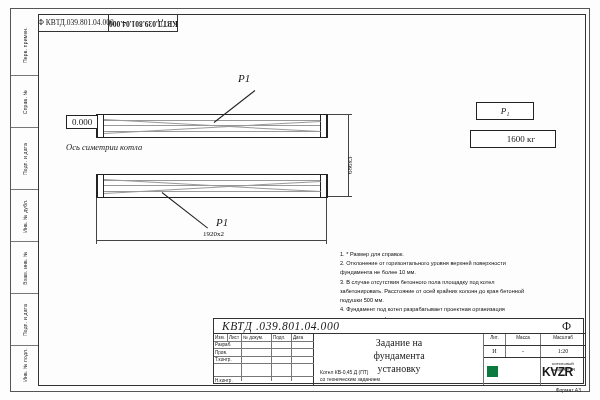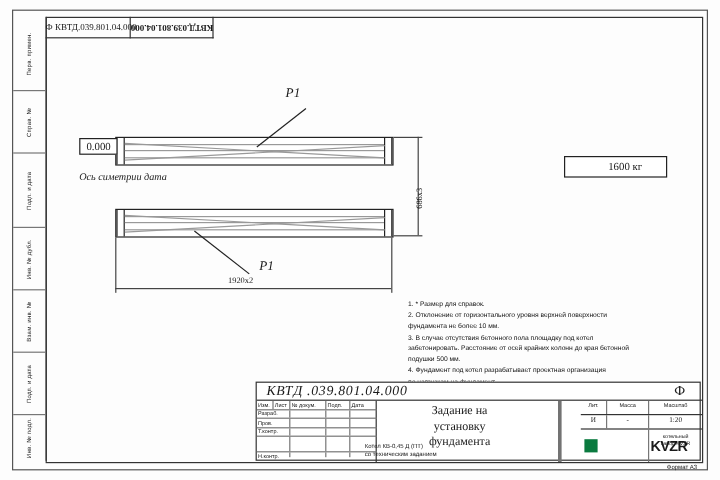--- a/index.html
+++ b/index.html
@@ -129,22 +129,22 @@
 
   .tb-left{
     position:absolute;left:0;top:15px;width:100px;height:51px;
     border-right:1px solid #333;box-sizing:border-box;
   }
   .tb-lrow{position:absolute;left:0;width:100px;height:7.5px;border-bottom:1px solid #777;box-sizing:border-box;}
   .tb-lcol{position:absolute;top:0;height:100%;border-right:1px solid #777;box-sizing:border-box;}
   .tb-lab{position:absolute;left:1px;top:0.6px;font-size:4.6px;font-family:"Liberation Sans",sans-serif;white-space:nowrap;}
 
   .tb-mid{
-    position:absolute;left:84px;top:15px;width:170px;height:51px;
-    border-right:3px solid #737373;box-sizing:border-box;text-align:center;
+    position:absolute;left:100px;top:15px;width:170px;height:51px;
+    border-right:1px solid #737373;box-sizing:border-box;text-align:center;
   }
   .tb-title{
     position:absolute;left:0;top:2px;width:170px;font-size:10px;line-height:13px;
   }
   .tb-sub{
     position:absolute;left:6px;bottom:2px;width:160px;font-size:5px;
     text-align:left;line-height:1.45;font-family:"Liberation Sans",sans-serif;
   }
   .tb-right{
     position:absolute;left:270px;top:15px;width:101px;height:51px;box-sizing:border-box;
@@ -220,38 +220,39 @@
       <div class="bcap l"></div>
       <div class="bcap r"></div>
       <div class="bline" style="top:5px;"></div>
       <div class="bline" style="top:10px;"></div>
       <div class="bline" style="top:16px;"></div>
       <div class="xline" style="left:7px;top:4px;width:217px;transform:rotate(3.2deg);"></div>
       <div class="xline" style="left:7px;top:18px;width:217px;transform:rotate(-3.2deg);"></div>
     </div>
 
     <div class="zerobox">0.000</div>
-    <div class="axis-note">Ось симетрии дата</div>
+    <div class="axis-note">Ось симетрии котла</div>
 
     <div class="leader" style="left:176px;top:90px;width:52px;transform:rotate(-38deg);"></div>
     <div class="plabel" style="left:200px;top:40px;">P1</div>
 
     <div class="leader" style="left:124px;top:160px;width:58px;transform:rotate(38deg);"></div>
     <div class="plabel" style="left:178px;top:184px;">P1</div>
 
     <div class="dimline dimv" style="left:310px;top:82px;height:82px;"></div>
     <div class="dimline dimh" style="left:290px;top:82px;width:24px;"></div>
     <div class="dimline dimh" style="left:290px;top:164px;width:24px;"></div>
     <div class="dimtext vert" style="left:308px;top:142px;">686х3</div>
 
     <div class="dimline dimh" style="left:58px;top:208px;width:230px;"></div>
     <div class="dimline dimv" style="left:58px;top:166px;height:46px;"></div>
     <div class="dimline dimv" style="left:288px;top:166px;height:46px;"></div>
-    <div class="dimtext" style="left:152px;top:198px;">1920х2</div>
-
+    <div class="dimtext" style="left:165px;top:198px;">1920х2</div>
+
+    <div class="infobox p1">P₁</div>
     <div class="infobox kg">1600 кг</div>
   </div>
 
   <div class="notes">
     <div>1. * Размер для справок.</div>
     <div>2. Отклонение от горизонтального уровня верхней поверхности</div>
     <div>фундамента не более 10 мм.</div>
     <div>3. В случае отсутствия бетонного пола площадку под котел</div>
     <div>забетонировать. Расстояние от осей крайних колонн до края бетонной</div>
     <div>подушки 500 мм.</div>
@@ -320,22 +321,22 @@
           </div>
         <div class="tb-lcol" style="left:28px;width:30px;"></div>
         <div class="tb-lcol" style="left:58px;width:20px;"></div>
         <div class="tb-lcol" style="left:78px;width:22px;border-right:none;"></div>
       </div>
     </div>
 
     <div class="tb-mid">
       <div class="tb-title">
         <div>Задание на</div>
+        <div>фундамента</div>
         <div>установку</div>
-        <div>фундамента</div>
       </div>
       <div class="tb-sub">
         <div>Котел  КВ-0,45 Д (ПТ)</div>
         <div>со техническим заданием</div>
       </div>
     </div>
 
     <div class="tb-right">
       <div class="tr-row1">
         <div class="tr-c" style="left:0;width:22px;">Лит.</div>

